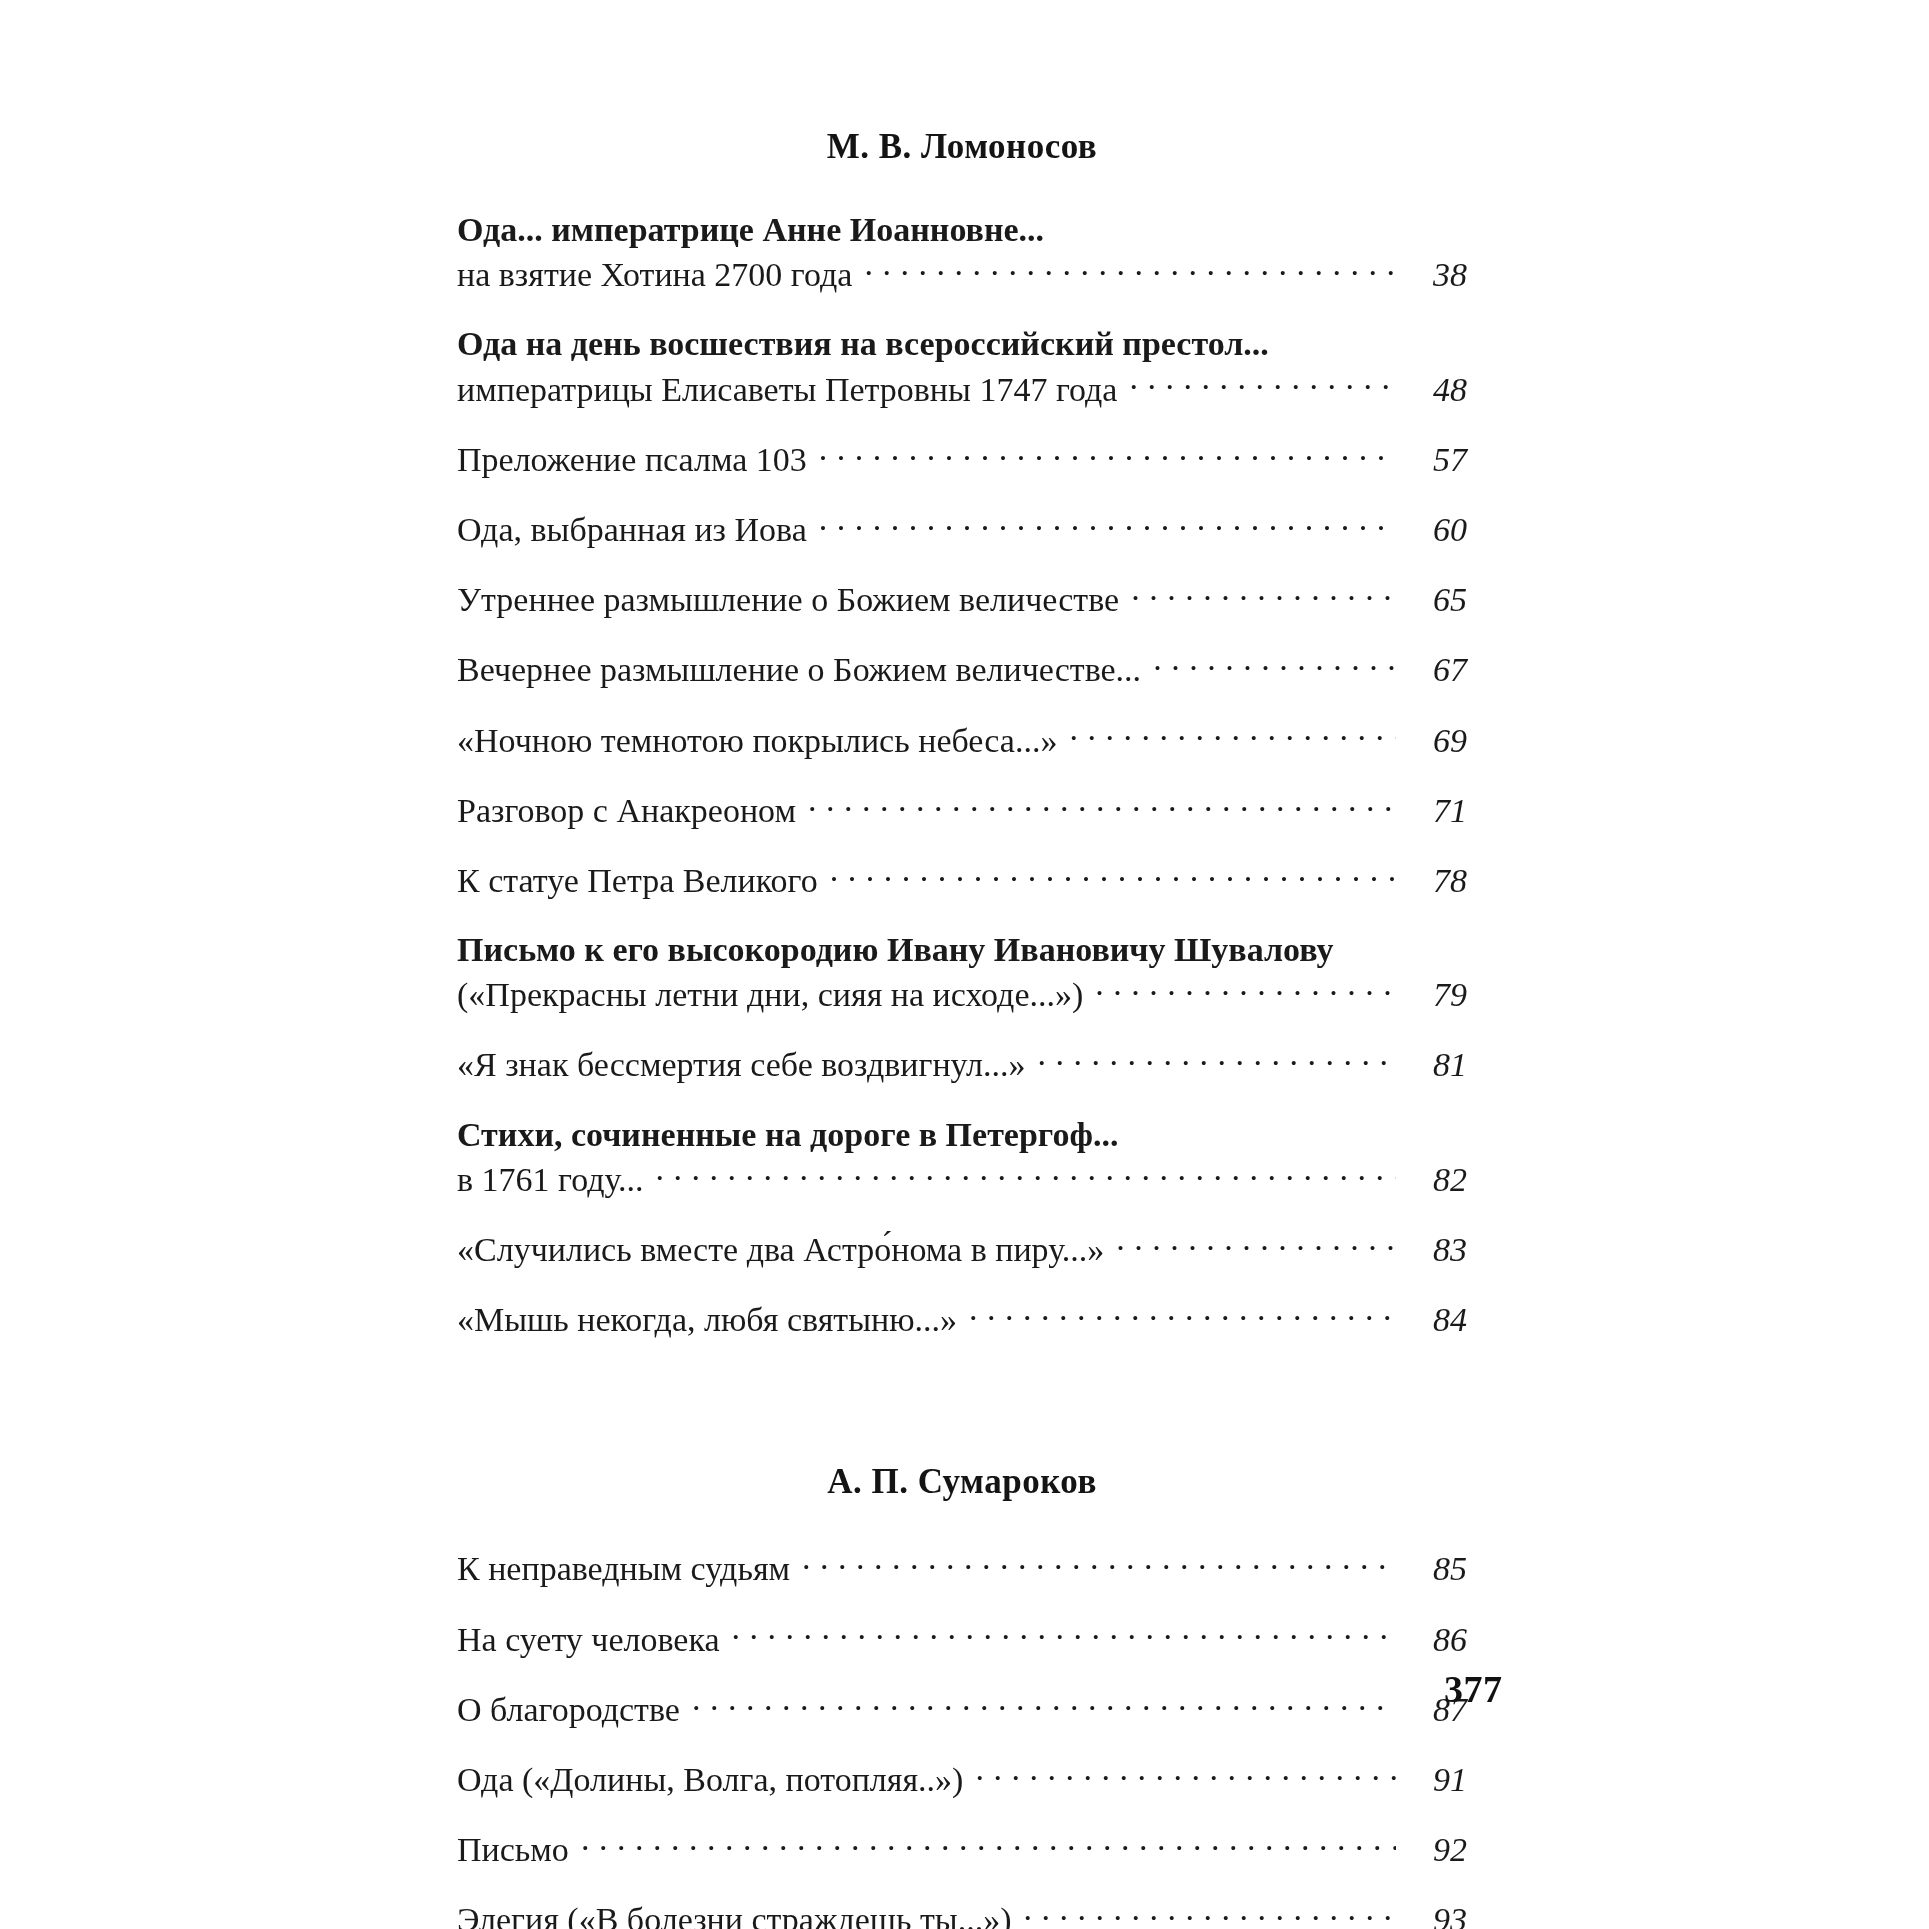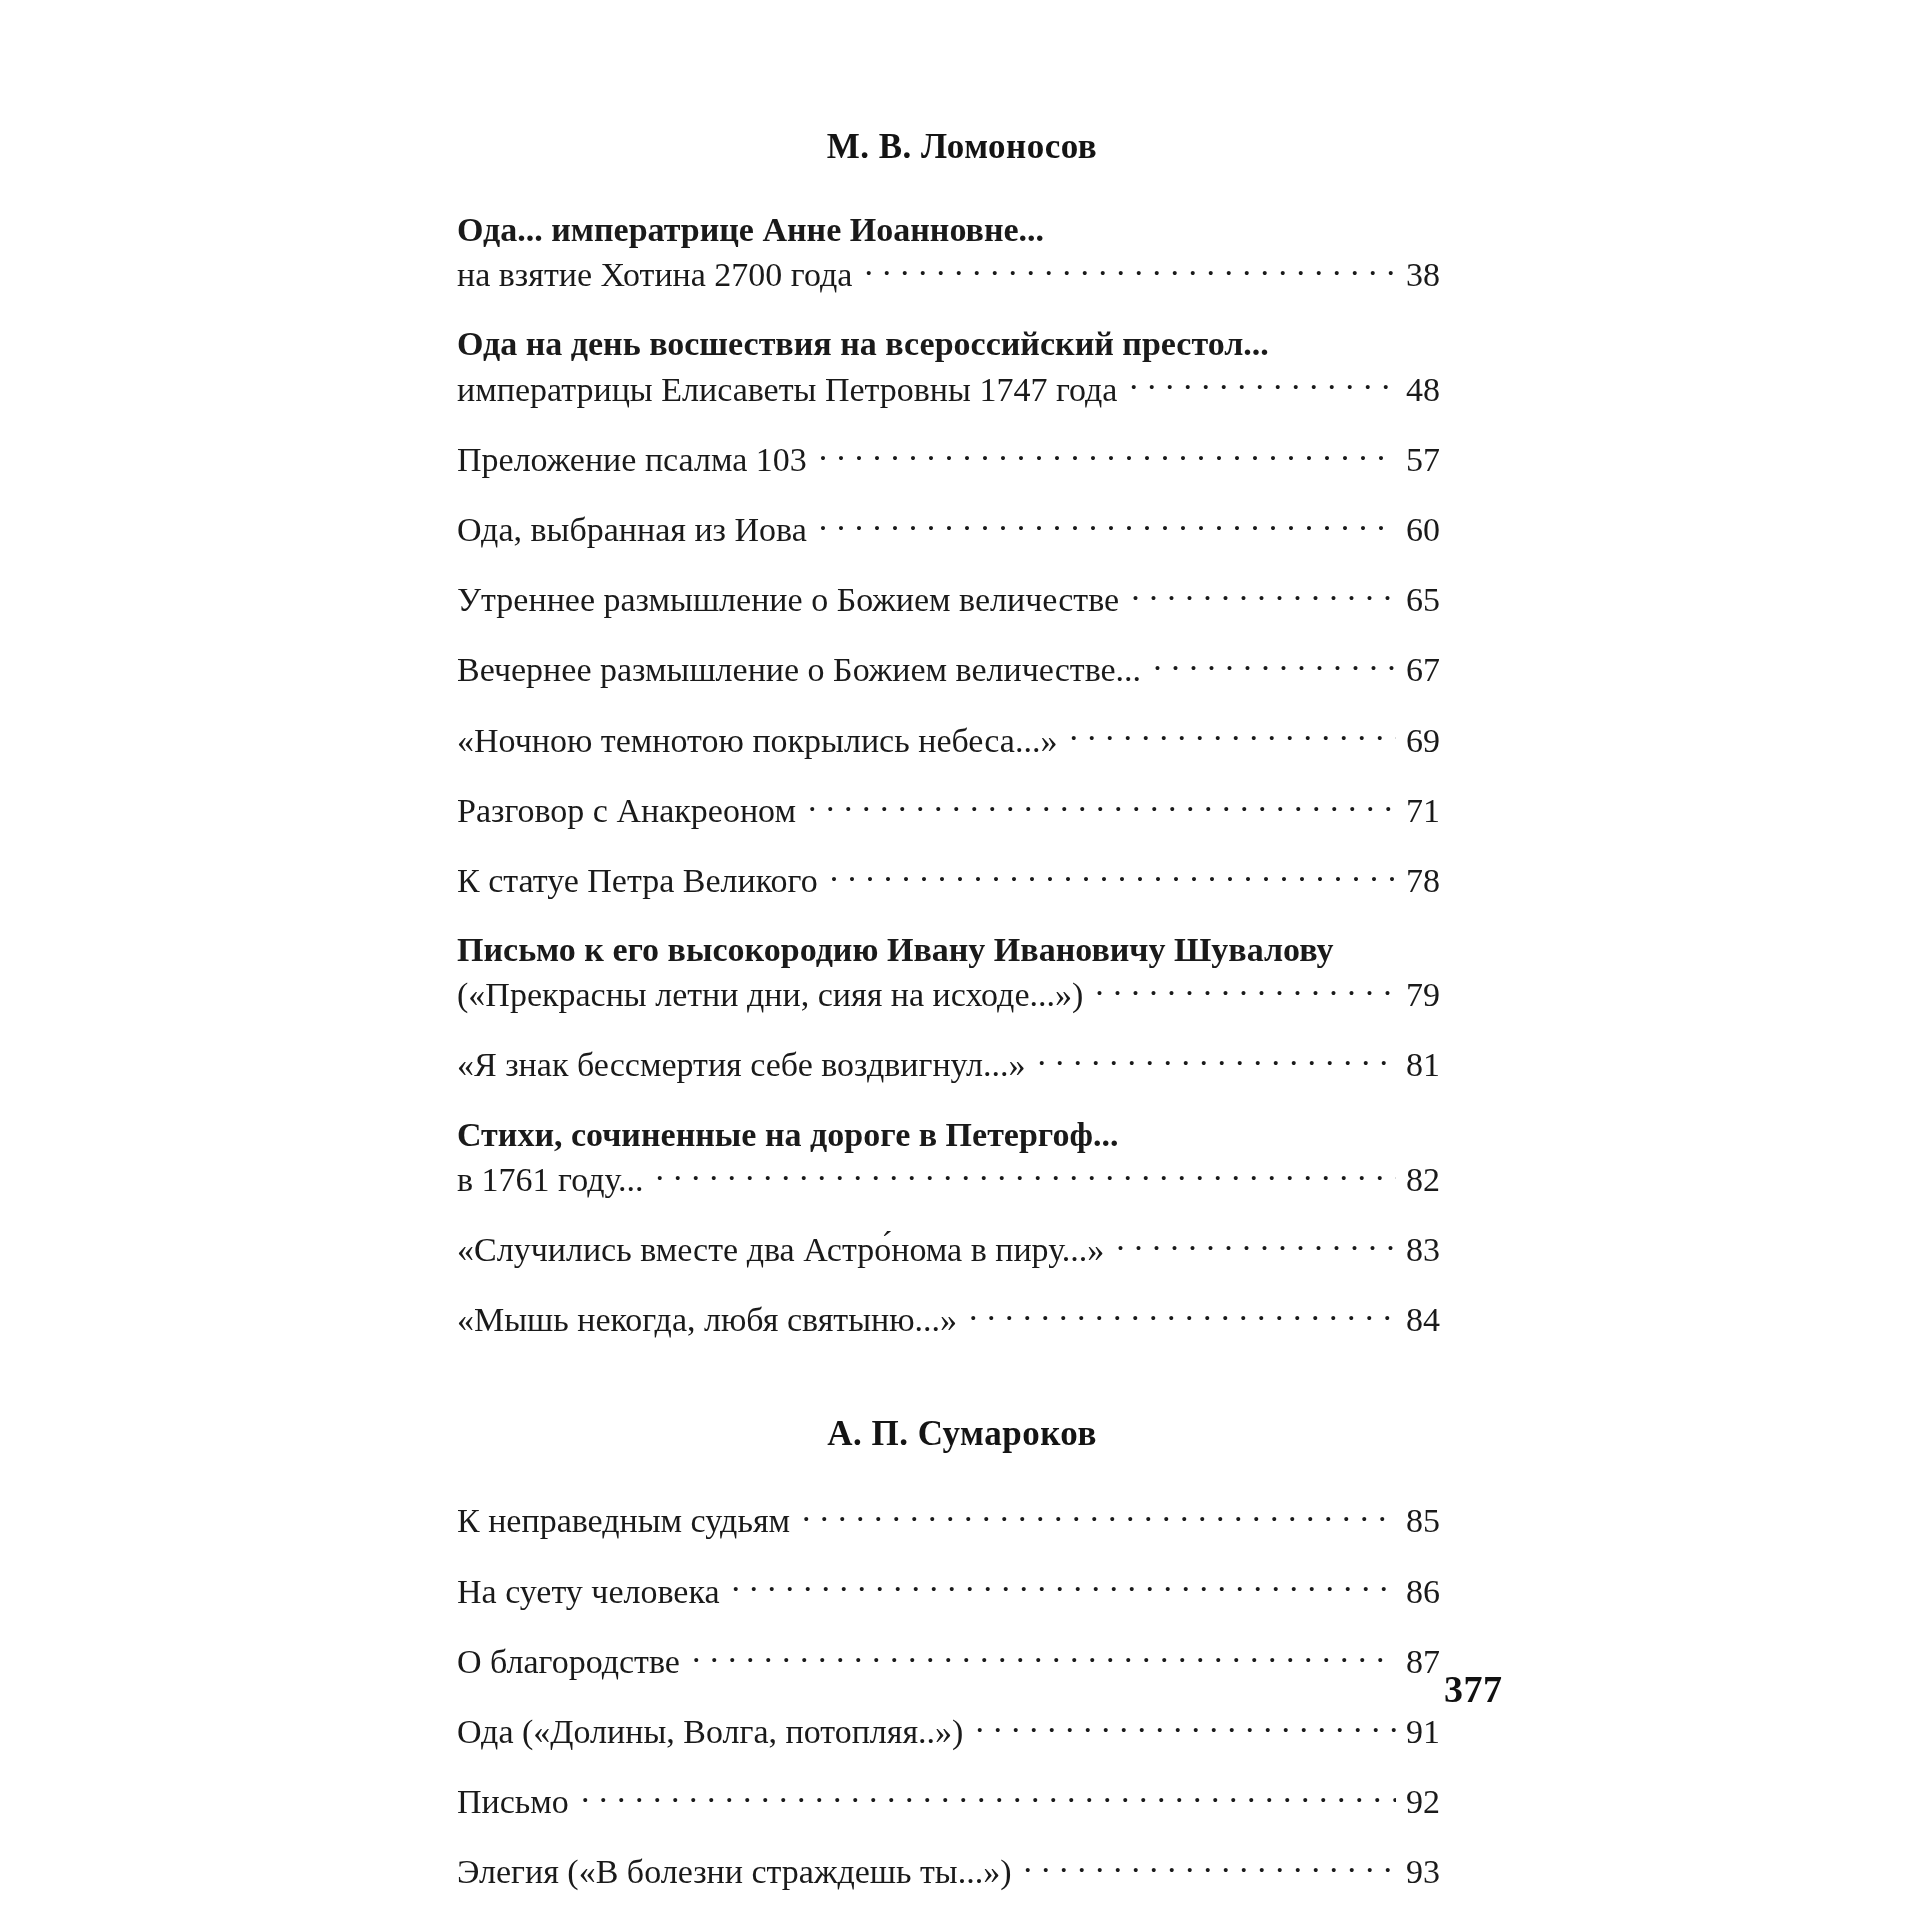--- a/index.html
+++ b/index.html
@@ -32,21 +32,21 @@
     text-align: center;
     font-weight: bold;
     font-size: 35px;
     letter-spacing: 0.5px;
     color: #141414;
     margin: 0;
     padding: 0;
     white-space: pre;
   }
   .section-lomonosov { margin-bottom: 41px; }
-  .section-sumarokov { margin-top: 72px; margin-bottom: 44px; text-align: center; }
+  .section-sumarokov { margin-top: 120px; margin-bottom: 44px; text-align: center; }
 
   
   .entries { display: block; }
 
   .entry {
     position: relative;
     margin: 0 0 25px 0;
     font-size: 34px;
     line-height: 1.30;
     color: #1a1a1a;
@@ -83,22 +83,23 @@
     position: absolute;
     left: 0;
     bottom: 0;
     white-space: nowrap;
     letter-spacing: 0.5px;
     color: #1a1a1a;
   }
   .page-num {
     flex: 0 0 auto;
     width: 61px;
-    text-align: left;
+    text-align: right;
     white-space: nowrap;
+    font-style: italic;
   }
 
   
   .folio {
     position: absolute;
     left: 1444px;
     top: 1667px;
     font-size: 38px;
     font-weight: bold;
     color: #111111;

